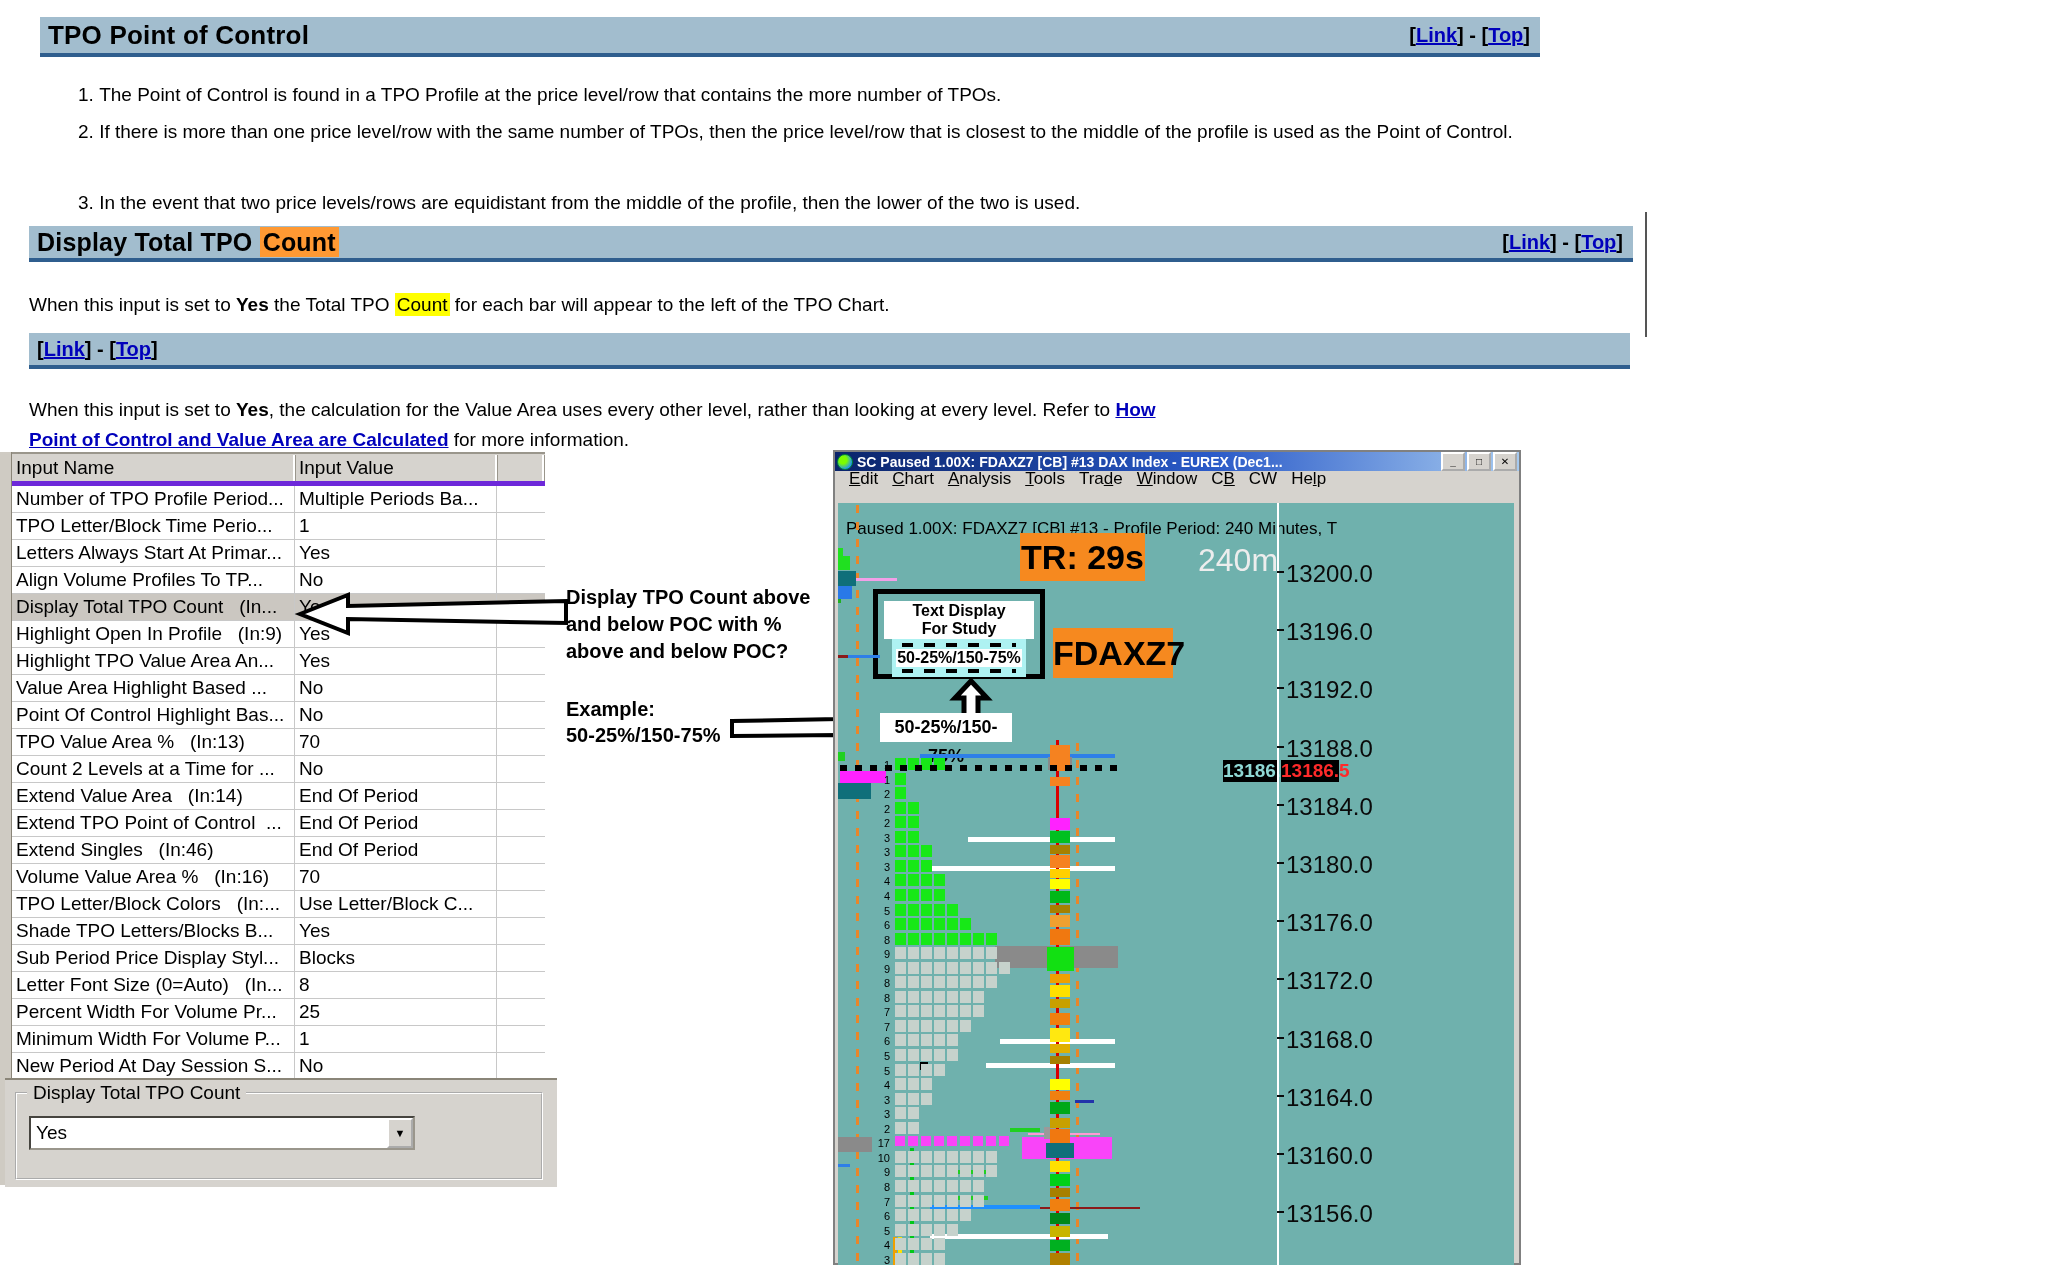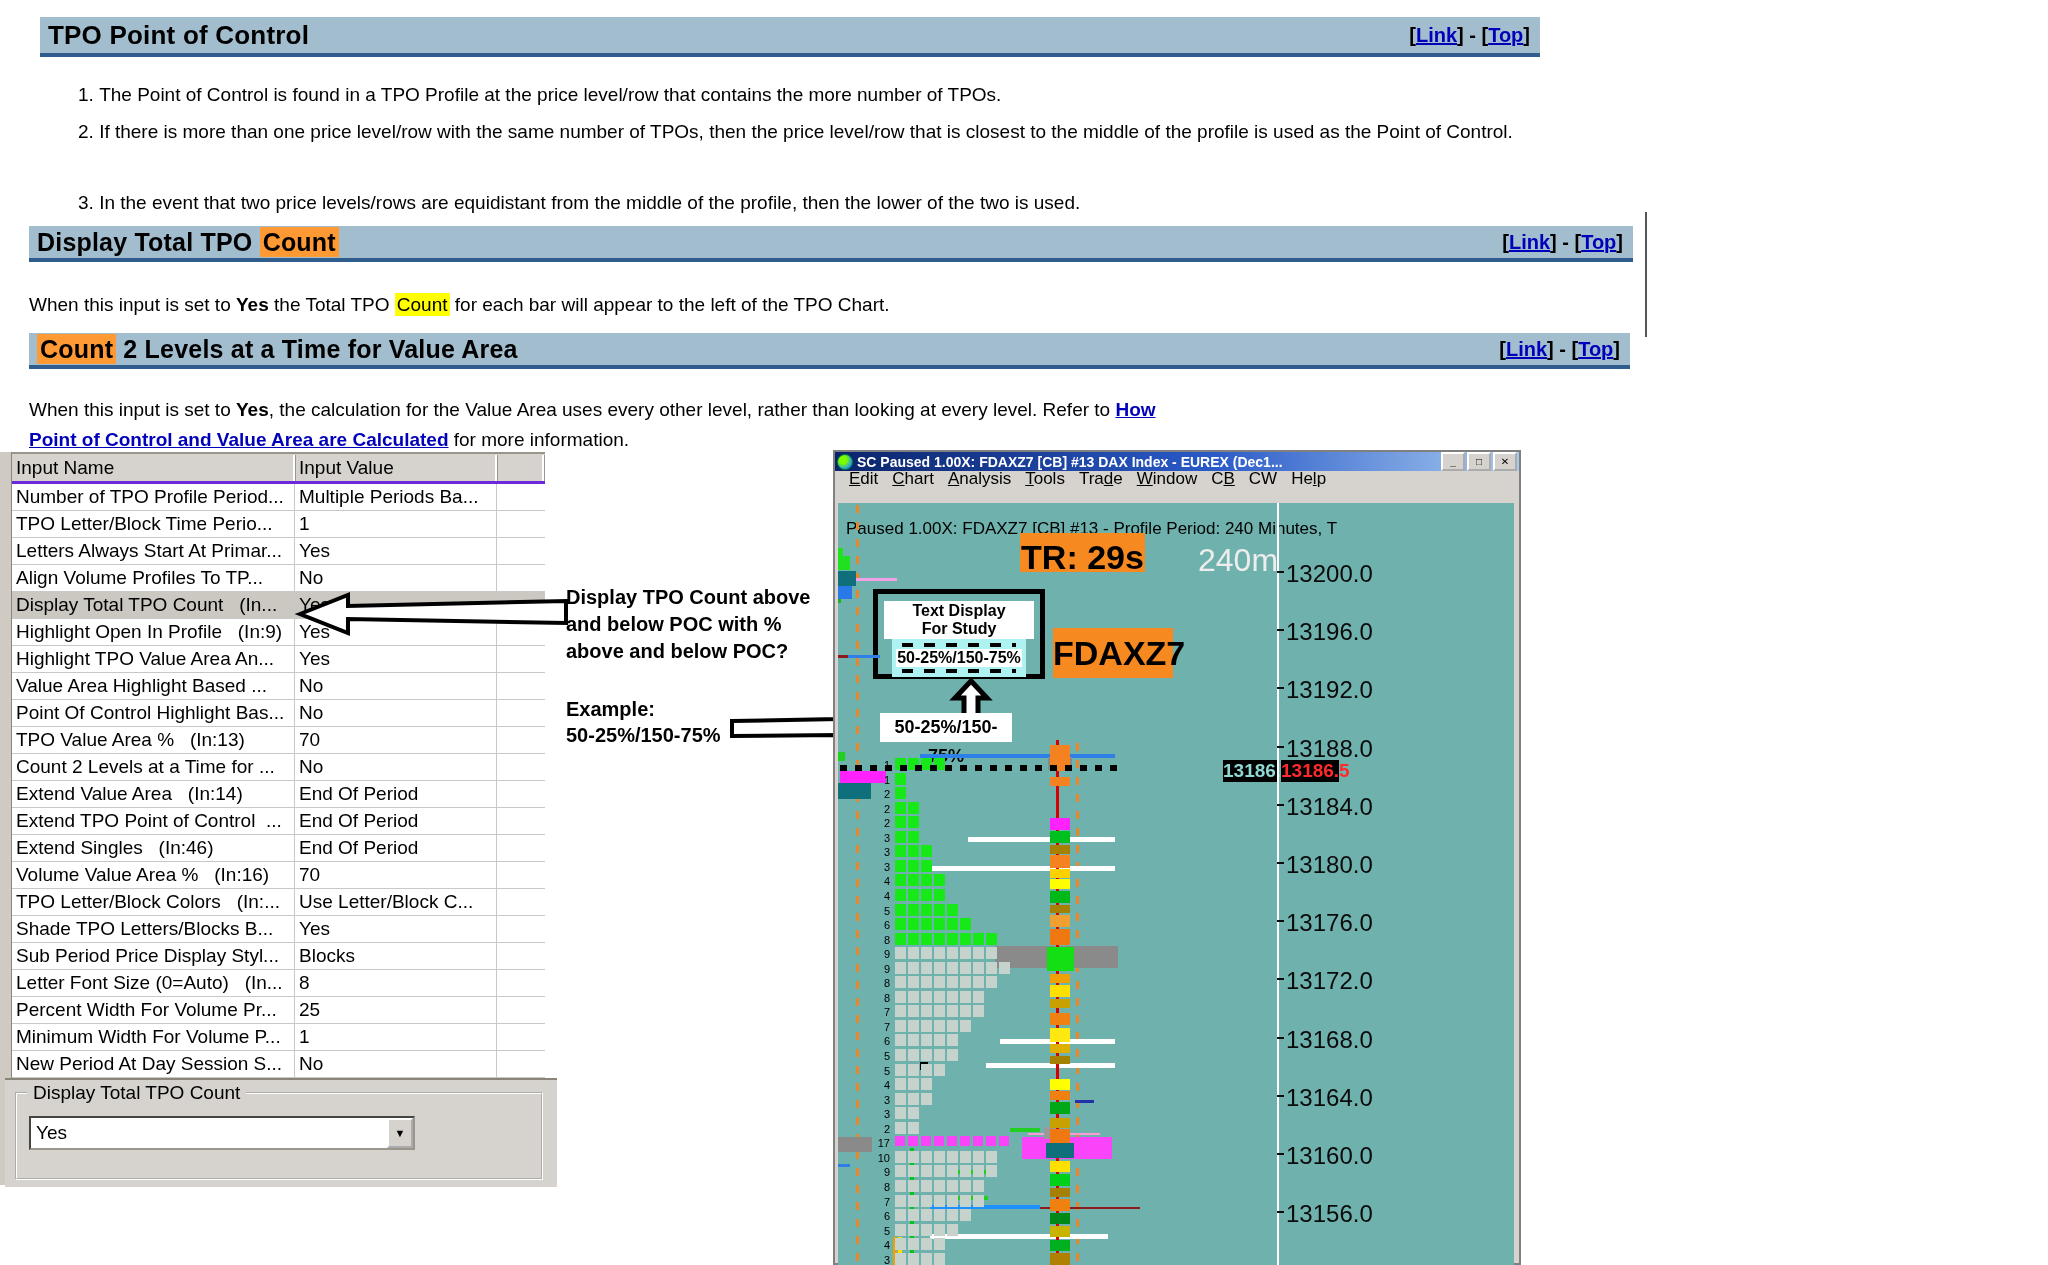--- a/index.html
+++ b/index.html
@@ -17,21 +17,21 @@
   .doctext{font-size:19px;line-height:30px;}
   .vline-frag{position:absolute;left:1645px;top:212px;width:2px;height:125px;background:#555;}
   
   #left-strip{position:absolute;left:0;top:452px;width:11px;height:733px;background:#CFCBC3;border-right:2px solid #8A8578;}
   #settings-table{position:absolute;left:12px;top:452px;width:533px;background:#fff;border-top:2px solid #9a968c;}
   .trow{display:flex;height:26px;border-bottom:1px solid #C8C8C8;align-items:center;font-size:19px;}
   .trow .cell{white-space:pre;overflow:hidden;box-sizing:border-box;padding:0 4px;height:26px;line-height:25px;}
   .c-name{width:283px;border-right:1px solid #C8C8C8;}
   .c-val{width:202px;border-right:1px solid #C8C8C8;}
   .c-x{width:47px;}
-  .thead{height:27px;background:#D6D3CE;border-bottom:3px solid #6d28d9;font-size:19px;}
+  .thead{height:27px;background:#D6D3CE;border-bottom:5px solid #6d28d9;font-size:19px;}
   .thead .cell{border-right:2px solid #fff;box-shadow:1px 0 0 #9a968c;}
   .trow.selected{background:#CBC7C1;}
   #bottom-panel{position:absolute;left:5px;top:1078px;width:552px;height:107px;background:#D6D3CE;border-top:2px solid #8A8578;}
   #group-box{position:absolute;left:10px;top:12px;width:524px;height:84px;border:2px groove #fff;}
   #group-label{position:absolute;left:10px;top:-12px;background:#D6D3CE;padding:0 6px;font-size:19px;}
   #combo{position:absolute;left:12px;top:22px;width:382px;height:30px;background:#fff;border:2px inset #9a968c;display:flex;align-items:center;}
   #combo-value{flex:1;font-size:19px;padding-left:5px;}
   #combo-btn{width:22px;height:26px;background:#D6D3CE;border:2px outset #fff;display:flex;align-items:center;justify-content:center;font-size:11px;}
   
   .ann{position:absolute;font-weight:bold;font-size:20px;color:#000;}
@@ -84,21 +84,20 @@
 <div class="hbar" style="left:29px;top:226px;width:1604px;height:36px;">
   <span class="htitle" style="font-size:25px;"><span>Display Total TPO </span><span class="hl-orange">Count</span></span>
   <span class="hlinks">[<a>Link</a>] - [<a>Top</a>]</span>
 </div>
 
 <div class="abs doctext" style="left:29px;top:290px;width:1600px;">
   <span>When this input is set to </span><b>Yes</b><span> the Total TPO </span><span class="hl-yellow">Count</span><span> for each bar will appear to the left of the TPO Chart.</span>
 </div>
 
 <div class="hbar" style="left:29px;top:333px;width:1601px;height:36px;">
-  <span class="htitle" style="font-size:25px;"><span class="hl-orange">Count</span><span> 2 Levels at a Time for Value Area</span></span>
   <span class="hlinks">[<a>Link</a>] - [<a>Top</a>]</span>
 </div>
 
 <div class="abs doctext" style="left:29px;top:395px;width:1990px;white-space:nowrap;">
   <span>When this input is set to </span><b>Yes</b><span>, the calculation for the Value Area uses every other level, rather than looking at every level. Refer to </span><a class="doclink">How</a>
 </div>
 <div class="abs doctext" style="left:29px;top:425px;width:1600px;">
   <a class="doclink">Point of Control and Value Area are Calculated</a><span> for more information.</span>
 </div>
 
@@ -270,21 +269,21 @@
       <span><u>T</u>ools</span>
       <span>Tra<u>d</u>e</span>
       <span><u>W</u>indow</span>
       <span>C<u>B</u></span>
       <span>CW</span>
       <span>He<u>l</u>p</span>
     </div>
   <div id="chart-area">
     <div class="lbl" style="left:8px;top:16px;font-size:17px;white-space:nowrap;">Paused 1.00X: FDAXZ7 [CB]  #13 - Profile Period: 240 Minutes, T</div>
 
-    <div class="lbl orangebox" style="left:182px;top:30px;width:125px;height:39px;font-size:34px;line-height:48px;">TR: 29s</div>
+    <div class="lbl orangebox" style="left:182px;top:30px;width:125px;height:48px;font-size:34px;line-height:48px;">TR: 29s</div>
     <div class="lbl" style="left:360px;top:39px;font-size:32px;color:#EDEDED;">240m</div>
 
     <div id="callout" style="left:35px;top:86px;width:162px;height:80px;">
       <div class="ctitle">Text Display For Study</div>
       <div class="cyan">
         <div class="dashrow"></div>
         <div class="cval">50-25%/150-75%</div>
         <div class="dashrow"></div>
       </div>
     </div>

